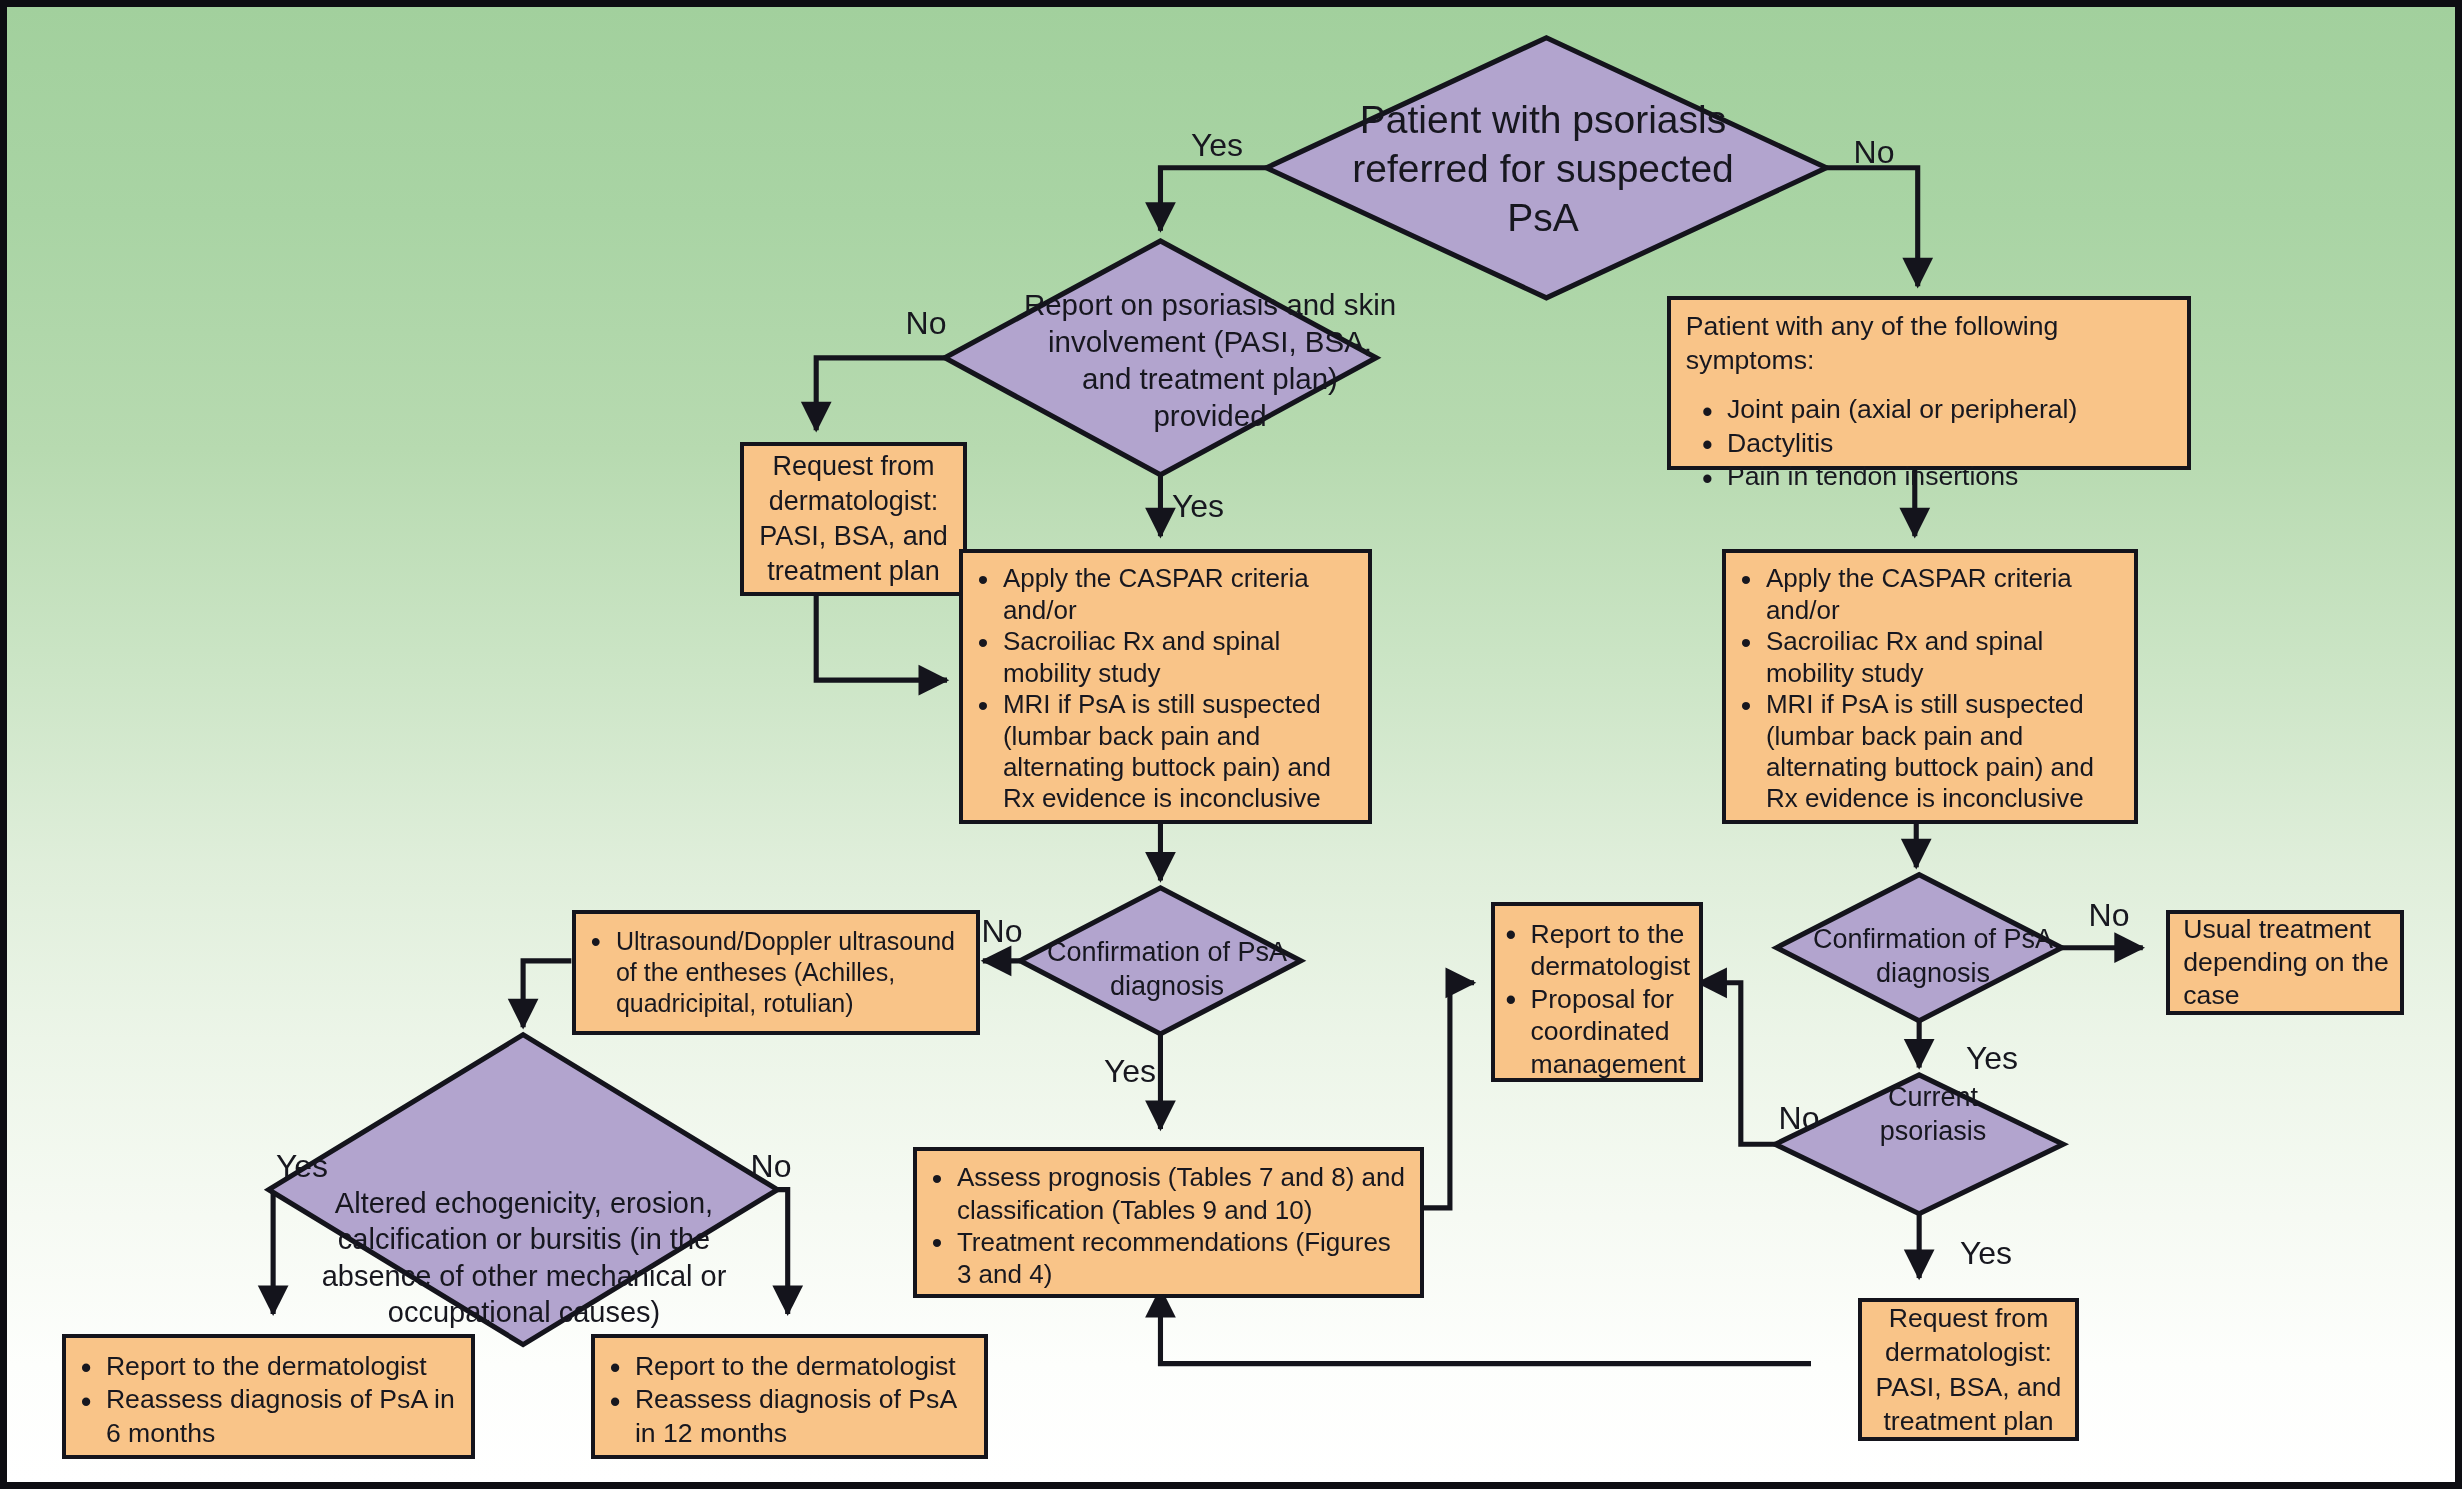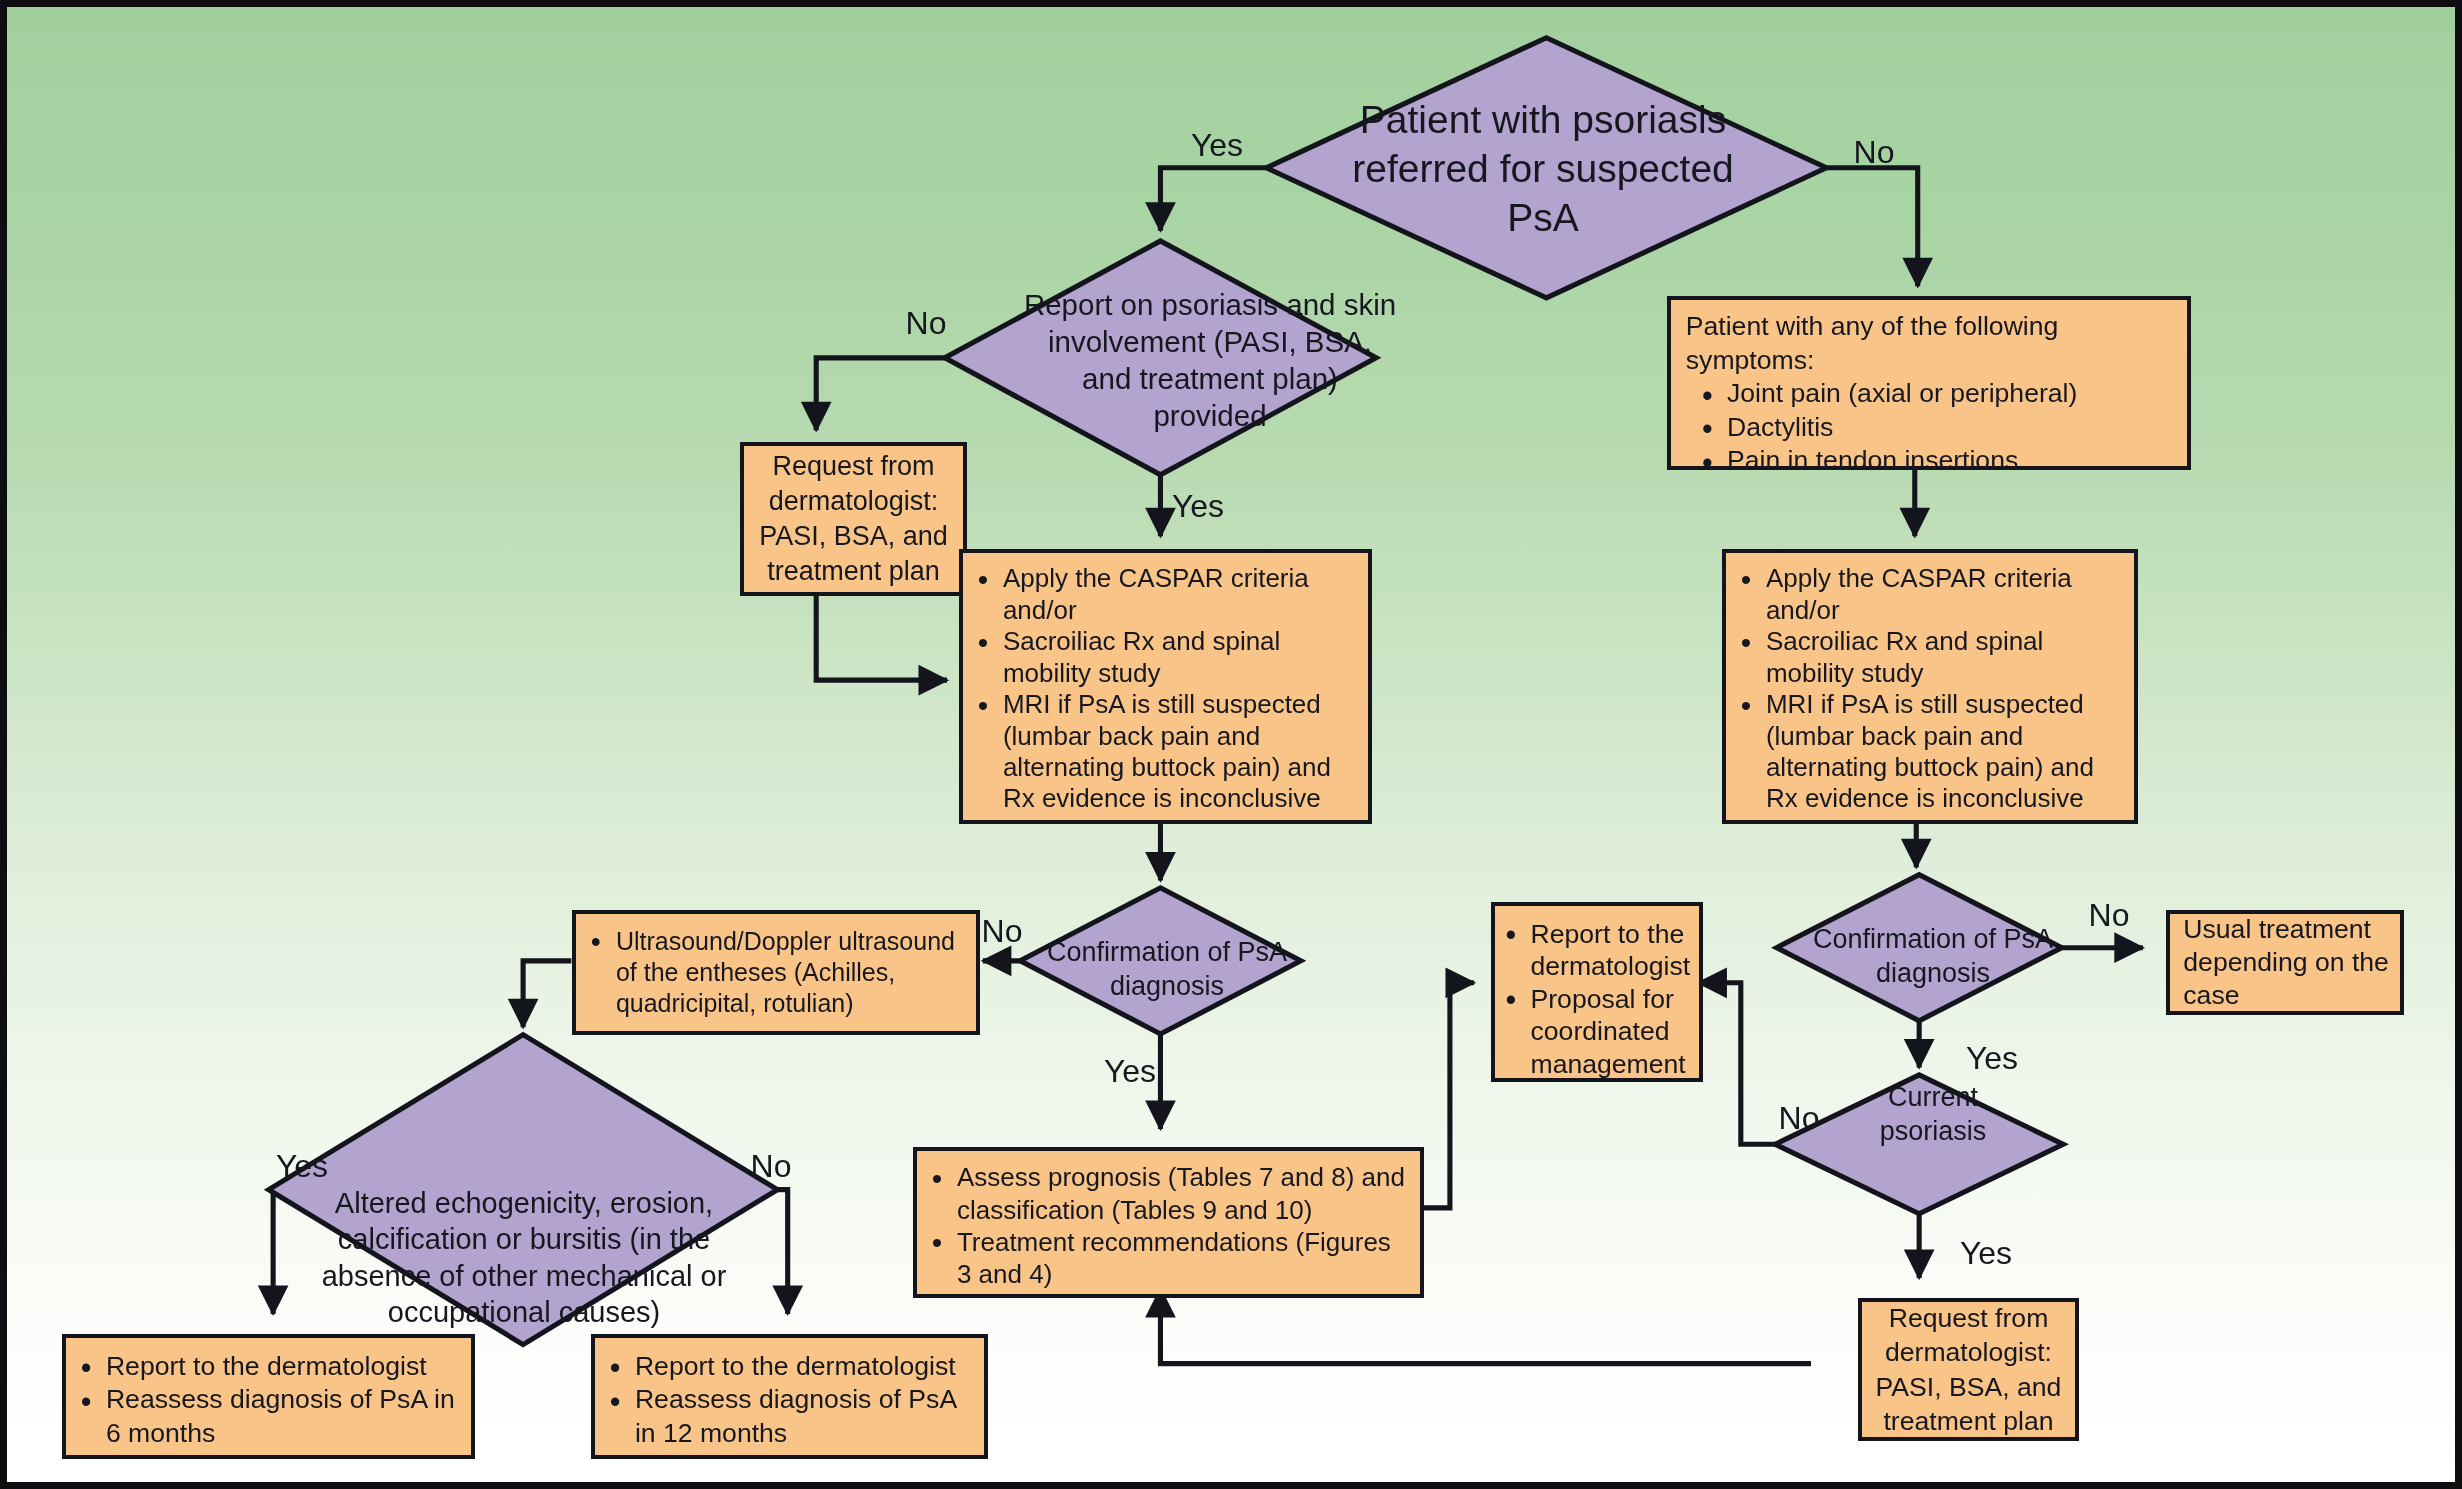--- a/index.html
+++ b/index.html
@@ -94,21 +94,21 @@
   <div class="node" style="left:952px;top:542px;width:413px;height:275px;font-size:26px;line-height:1.21;">
     <div class="bullets" style="padding-top:10.3px;">
       <div class="bi">Apply the CASPAR criteria and/or</div>
       <div class="bi">Sacroiliac Rx and spinal mobility study</div>
       <div class="bi">MRI if PsA is still suspected (lumbar back pain and alternating buttock pain) and Rx evidence is inconclusive</div>
     </div>
   </div>
 
   <div class="node" style="left:1660px;top:289px;width:524px;height:174px;font-size:26.6px;line-height:1.26;">
     <div style="padding:10.3px 11.8px 0 14.8px;">Patient with any of the following symptoms:</div>
-    <div class="bullets" style="padding:0 7.4px 4.4px 22px;">
+    <div class="bullets" style="padding:0 7.4px 4.4px 22px;margin-top:16px;">
       <div class="bi">Joint pain (axial or peripheral)</div>
       <div class="bi">Dactylitis</div>
       <div class="bi">Pain in tendon insertions</div>
     </div>
   </div>
 
   <div class="node" style="left:1715px;top:542px;width:416px;height:275px;font-size:26px;line-height:1.21;">
     <div class="bullets" style="padding-top:10.3px;">
       <div class="bi">Apply the CASPAR criteria and/or</div>
       <div class="bi">Sacroiliac Rx and spinal mobility study</div>

